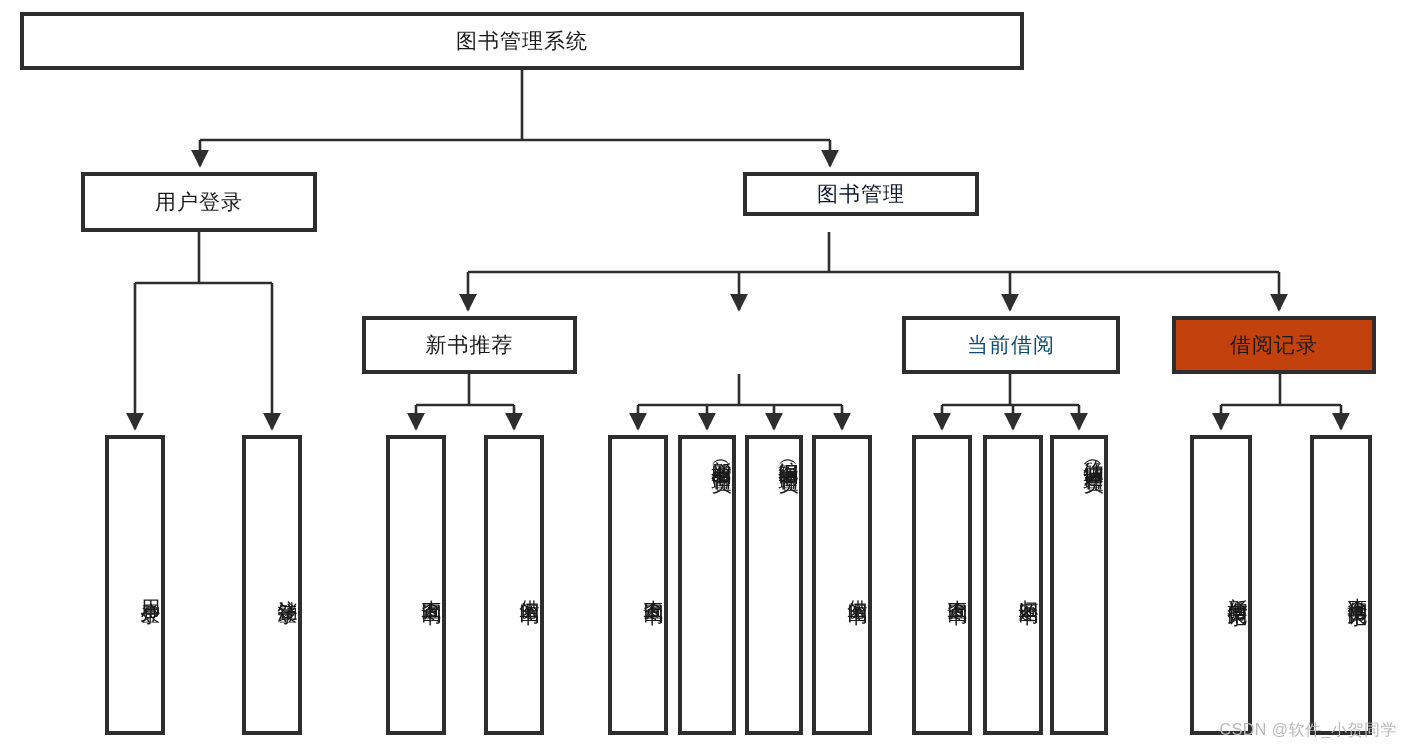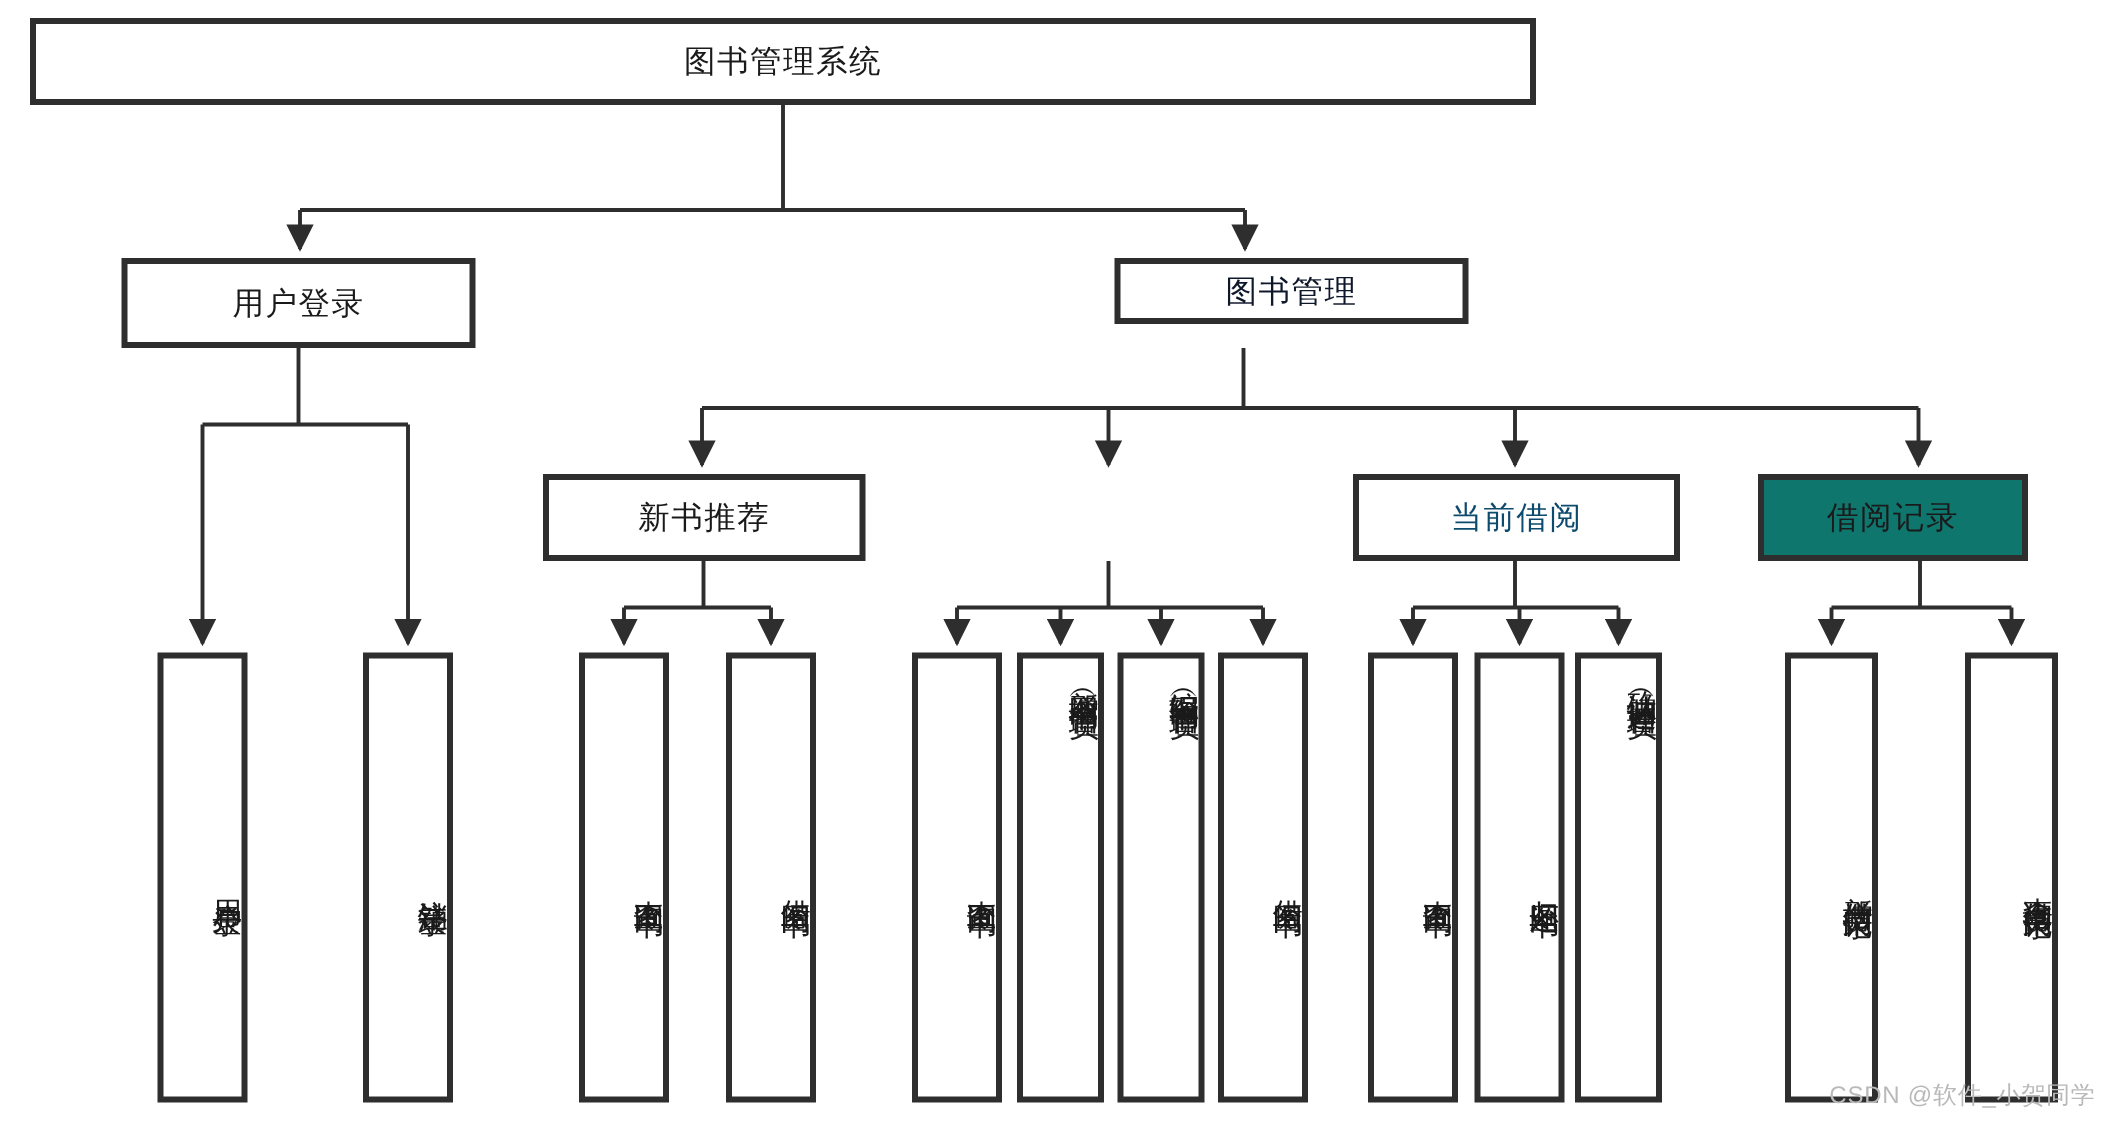--- a/index.html
+++ b/index.html
@@ -126,21 +126,21 @@
     </g>
   </svg>
 
   <div class="node horiz" id="n-root" style="left: 20px; top: 12px; width: 1004px; height: 58px; border-color: rgb(46, 46, 46); background: rgb(255, 255, 255); color: rgb(26, 26, 26);">图书管理系统</div>
 
   <div class="node horiz" id="n-l2-0" style="left: 81px; top: 172px; width: 236px; height: 60px; border-color: rgb(46, 46, 46); background: rgb(255, 255, 255); color: rgb(26, 26, 26);">用户登录</div>
   <div class="node horiz" id="n-l2-1" style="left: 711px; top: 172px; width: 236px; height: 44px; border-color: rgb(46, 46, 46); background: rgb(255, 255, 255); color: #0f172a; margin-left: 32px;">图书管理</div>
 
   <div class="node horiz" id="n-l3-0" style="left: 362px; top: 316px; width: 215px; height: 58px; border-color: rgb(46, 46, 46); background: rgb(255, 255, 255); color: rgb(26, 26, 26); font-family: Liberation Mono, monospace;">新书推荐</div>
   <div class="node horiz" id="n-l3-2" style="left: 902px; top: 316px; width: 218px; height: 58px; border-color: rgb(46, 46, 46); background: rgb(255, 255, 255); color: #0c4a6e;">当前借阅</div>
-  <div class="node horiz" id="n-l3-3" style="left: 1172px; top: 316px; width: 180px; height: 58px; border-color: rgb(46, 46, 46); background: #0f766e; color: rgb(26, 26, 26);">借阅记录</div>
+  <div class="node horiz" id="n-l3-3" style="left: 1172px; top: 316px; width: 204px; height: 58px; border-color: rgb(46, 46, 46); background: #c2410c; color: rgb(26, 26, 26);">借阅记录</div>
 
   <div class="node vert" id="n-leaf-0" style="left: 105px; top: 435px; width: 60px; height: 300px; border-color: rgb(46, 46, 46); background: rgb(255, 255, 255); color: rgb(26, 26, 26);">
       <span>用户登录</span>
     </div>
   <div class="node vert" id="n-leaf-1" style="left: 242px; top: 435px; width: 60px; height: 300px; border-color: rgb(46, 46, 46); background: rgb(255, 255, 255); color: rgb(26, 26, 26);">
       <span>注销登录</span>
     </div>
   <div class="node vert" id="n-leaf-2" style="left: 386px; top: 435px; width: 60px; height: 300px; border-color: rgb(46, 46, 46); background: rgb(255, 255, 255); color: rgb(26, 26, 26);">
       <span>查询图书</span>
     </div>

